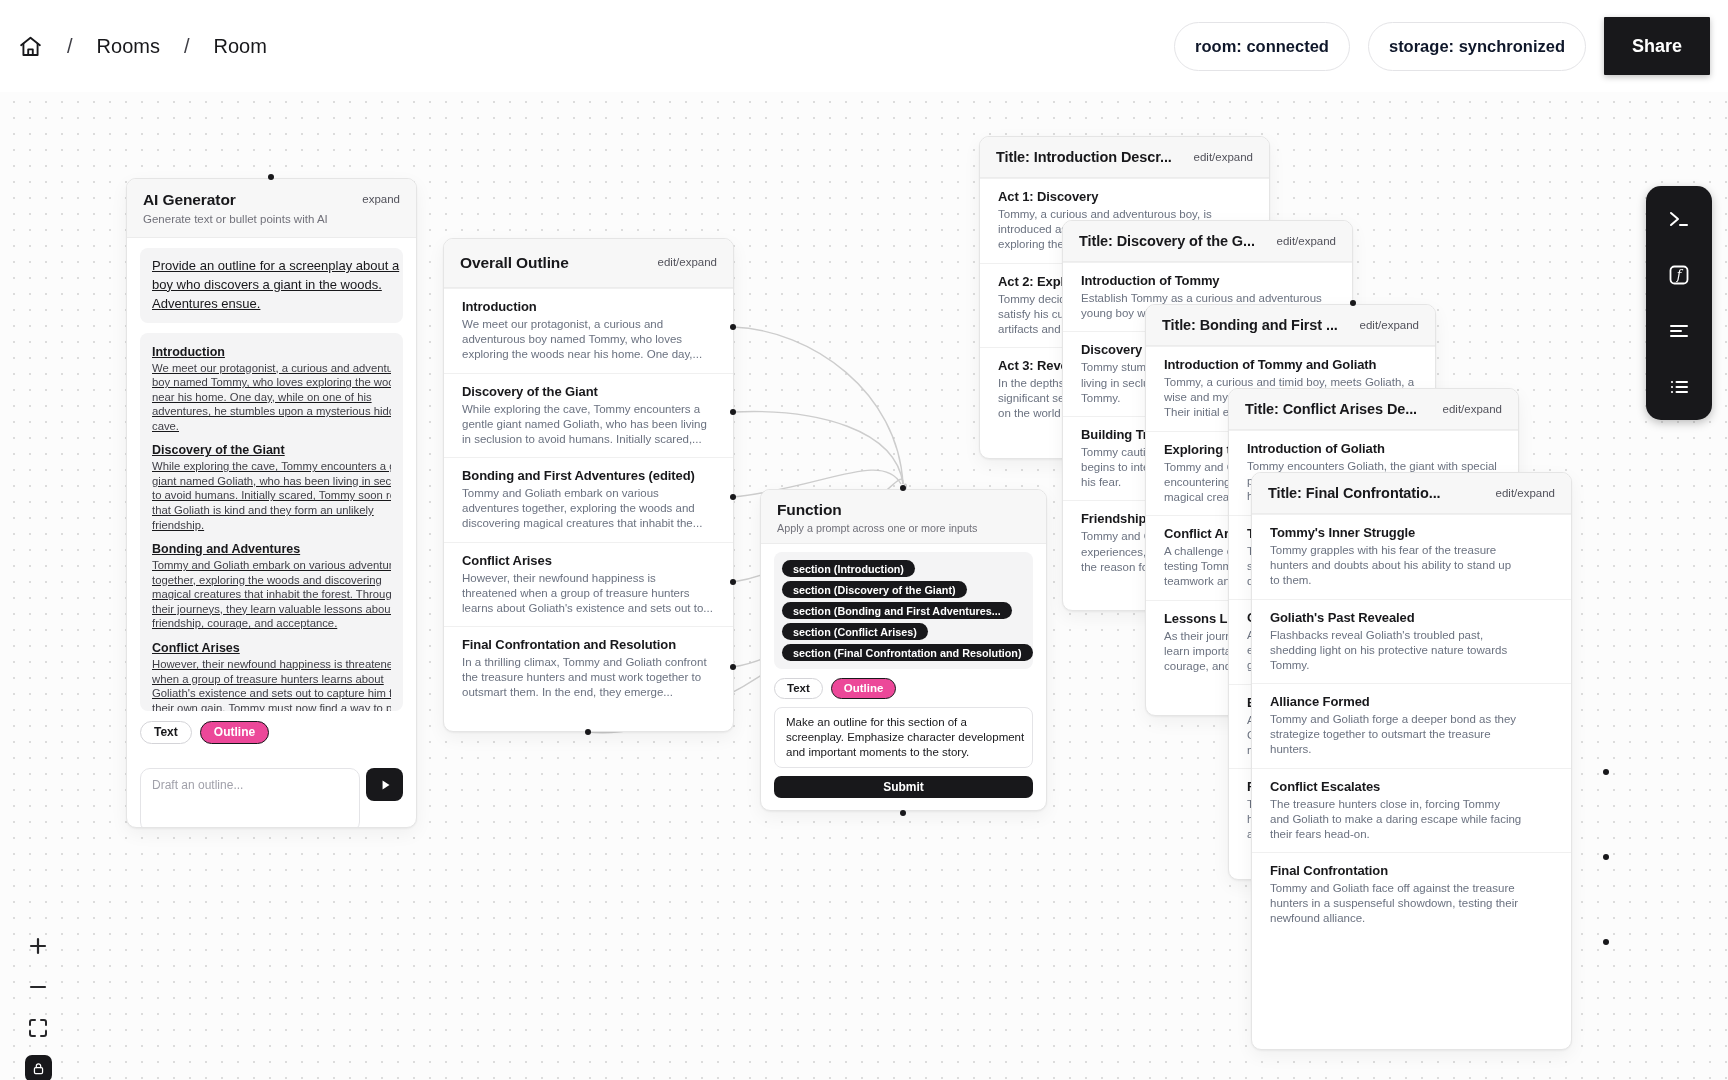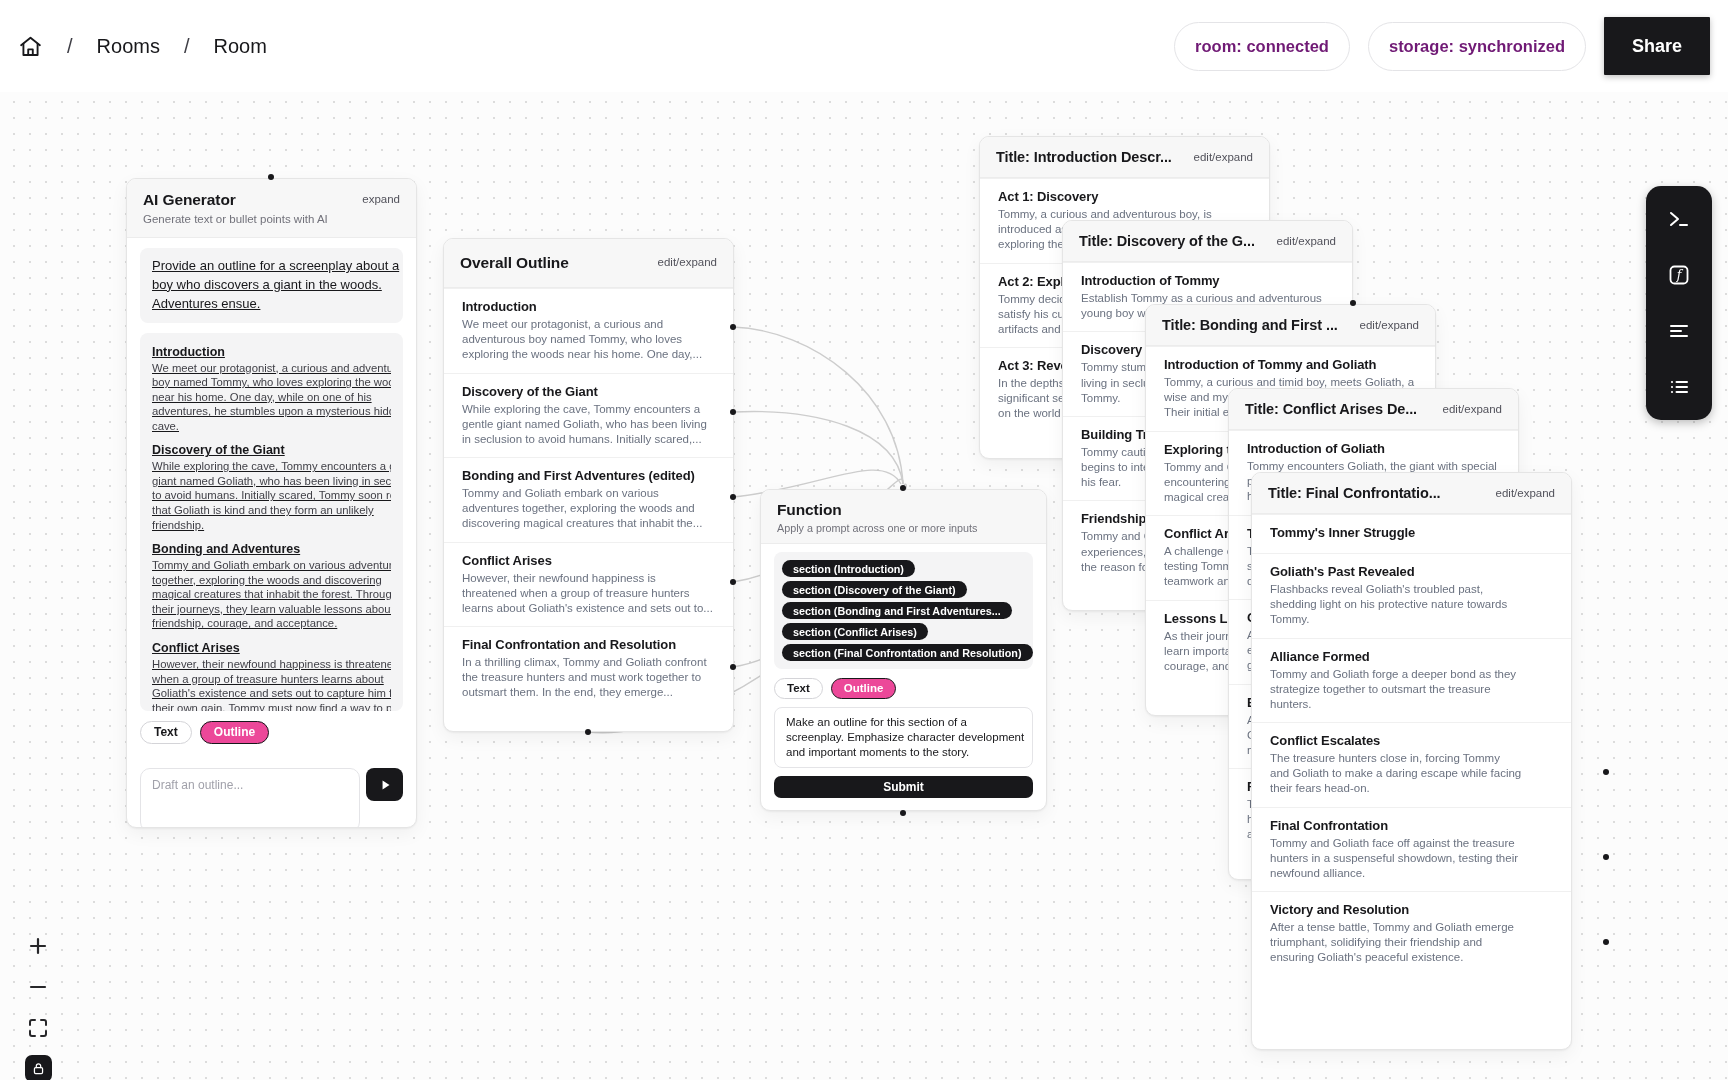--- a/index.html
+++ b/index.html
@@ -15,21 +15,21 @@
 
   
   .topbar { position:absolute; top:0; left:0; width:1728px; height:92px; background:#fff;
     display:flex; align-items:center; padding:0 18px; z-index:50; }
   .crumbs { display:flex; align-items:center; gap:24px; font-size:20px; font-weight:500; }
   .crumb-sep { color:#3f3f46; font-weight:400; }
   .crumb-link { color:#18181b; cursor:pointer; }
   .home-btn { display:flex; align-items:center; }
   .topbar-right { margin-left:auto; display:flex; align-items:center; gap:18px; }
   .status-pill { height:49px; display:flex; align-items:center; padding:0 20px; border:1px solid #e4e4e7;
-    border-radius:999px; background:#fff; font-size:16.5px; font-weight:700; color:#701a75; }
+    border-radius:999px; background:#fff; font-size:16.5px; font-weight:700; color:#0f172a; }
   .share-btn { width:106px; height:58px; background:#18181b; color:#fff; border:none; border-radius:1px;
     font-size:18px; font-weight:700; cursor:pointer; box-shadow:0 2px 6px rgba(0,0,0,.25); font-family:inherit; }
 
   
   .card { position:absolute; background:#fff; border:1px solid #e5e5e5; border-radius:10px;
     box-shadow:0 1px 2px rgba(0,0,0,.05), 0 6px 18px rgba(0,0,0,.05); overflow:hidden; }
   .card-head { display:flex; justify-content:space-between; align-items:flex-start;
     background:#f7f7f7; border-bottom:1px solid #ececec; padding:12px 16px; }
   .card-title { font-size:14.5px; font-weight:700; letter-spacing:-.1px; white-space:nowrap; }
   .big-title { font-size:15.5px; }
@@ -370,20 +370,23 @@
     </div>
   </div>
 
   <div class="card z8" style="left:1251px; top:472px; width:321px; height:578px;">
     <div class="card-head">
       <div class="card-title">Title: Final Confrontatio...</div>
       <span class="card-action">edit/expand</span>
     </div>
     <div class="sec">
       <h4>Tommy's Inner Struggle</h4>
+      <p>Tommy grapples with his fear of the treasure
+hunters and doubts about his ability to stand up
+to them.</p>
     </div>
     <div class="sec">
       <h4>Goliath's Past Revealed</h4>
       <p>Flashbacks reveal Goliath's troubled past,
 shedding light on his protective nature towards
 Tommy.</p>
     </div>
     <div class="sec">
       <h4>Alliance Formed</h4>
       <p>Tommy and Goliath forge a deeper bond as they
@@ -394,26 +397,20 @@
       <h4>Conflict Escalates</h4>
       <p>The treasure hunters close in, forcing Tommy
 and Goliath to make a daring escape while facing
 their fears head-on.</p>
     </div>
     <div class="sec">
       <h4>Final Confrontation</h4>
       <p>Tommy and Goliath face off against the treasure
 hunters in a suspenseful showdown, testing their
 newfound alliance.</p>
-    </div>
-    <div class="sec">
-      <h4>Victory and Resolution</h4>
-      <p>After a tense battle, Tommy and Goliath emerge
-triumphant, solidifying their friendship and
-ensuring Goliath's peaceful existence.</p>
     </div>
   </div>
 
   <div class="handle" style="left:268px; top:174px;"></div>
   <div class="handle" style="left:730px; top:324px;"></div>
   <div class="handle" style="left:730px; top:409px;"></div>
   <div class="handle" style="left:730px; top:494px;"></div>
   <div class="handle" style="left:730px; top:579px;"></div>
   <div class="handle" style="left:730px; top:664px;"></div>
   <div class="handle" style="left:585px; top:729px;"></div>

